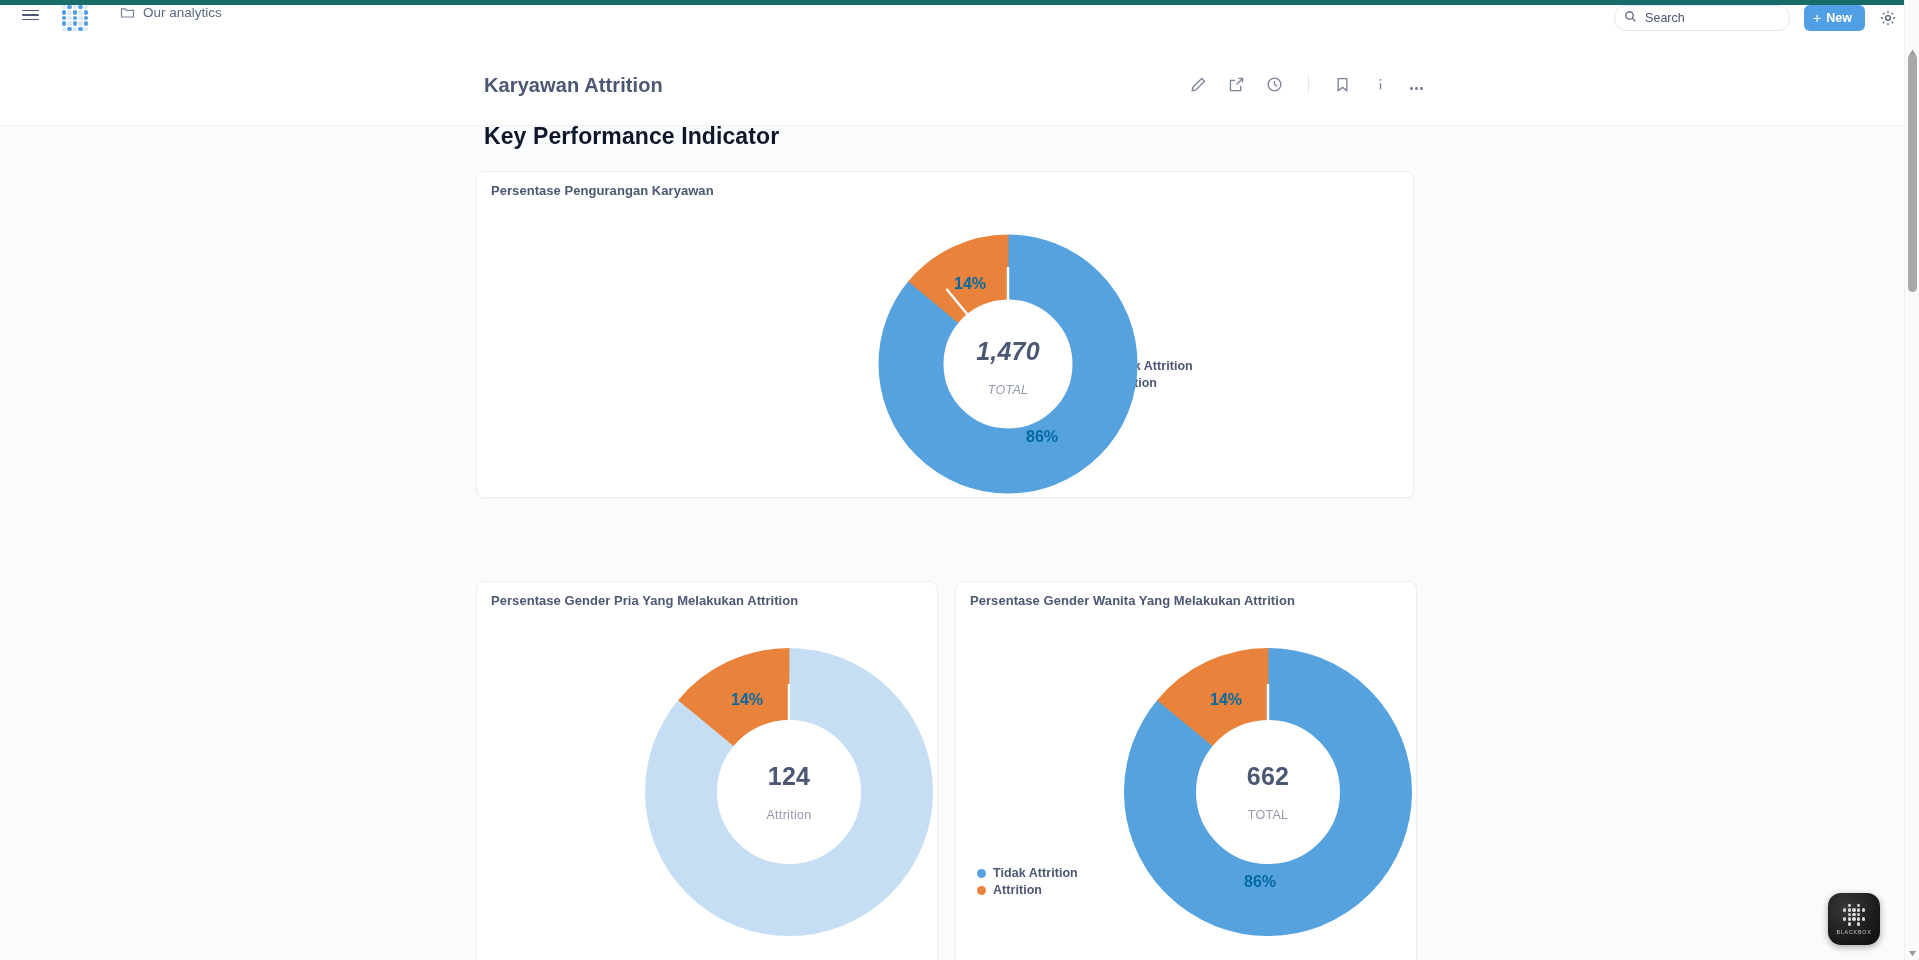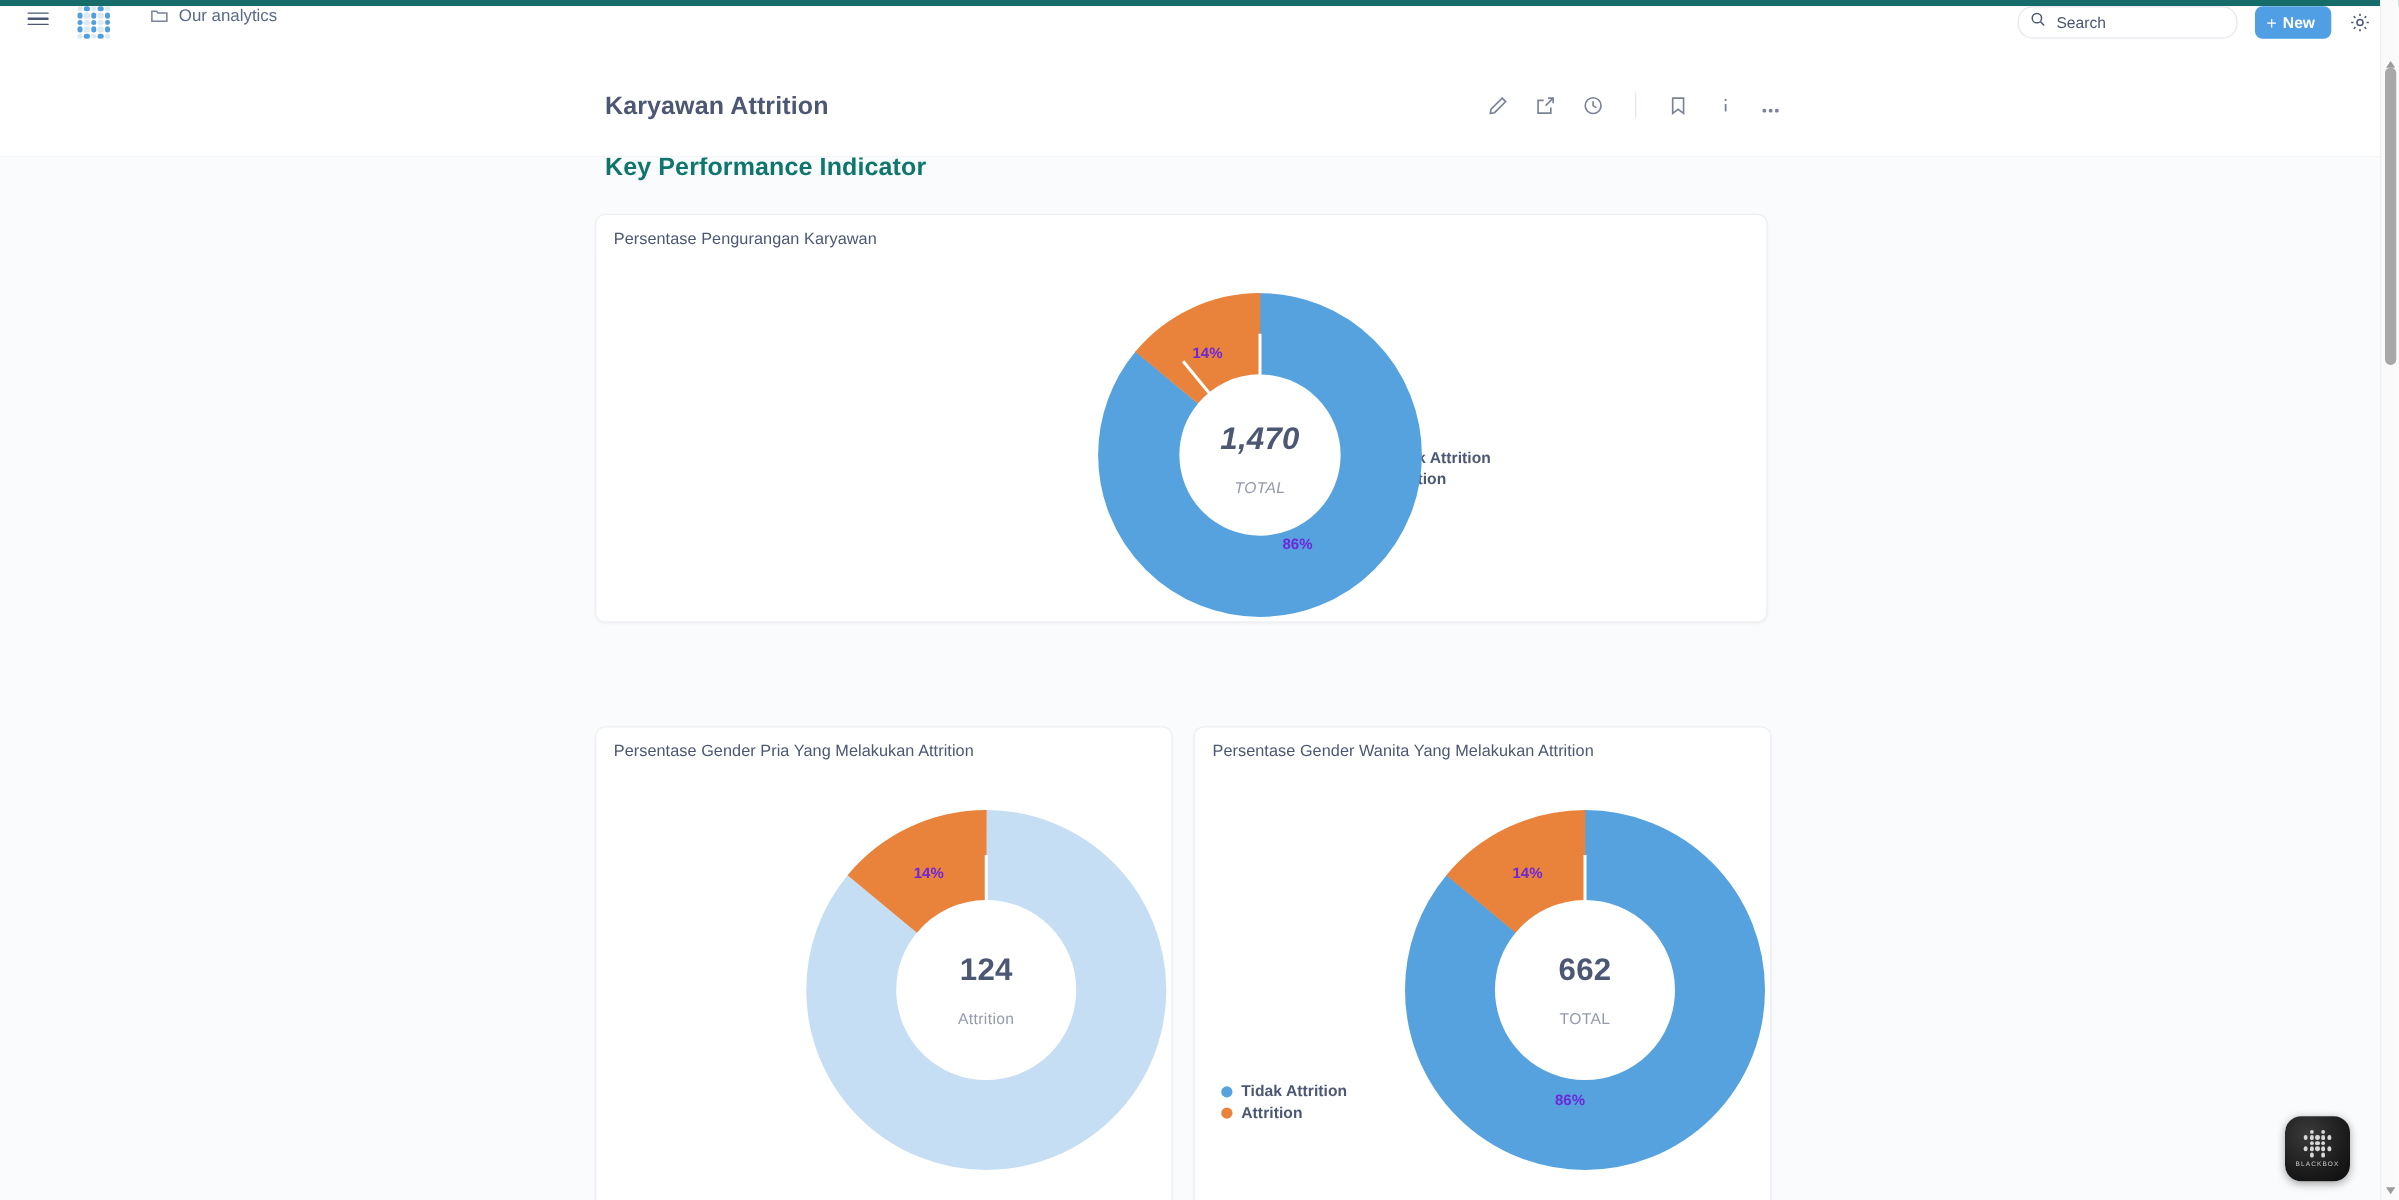--- a/index.html
+++ b/index.html
@@ -132,36 +132,36 @@
   .dash-body {
     position: absolute;
     top: 126px; left: 0;
     width: 1904px; height: 834px;
     background: #F9FBFC;
     overflow: hidden;
   }
 
   .section-title {
     position: absolute;
-    font-size: 20px; font-weight: bold;
-    color: #0f766e; letter-spacing: .1px;
+    font-size: 23px; font-weight: bold;
+    color: #0f172a; letter-spacing: .1px;
   }
 
   .card {
     position: absolute;
     background: #ffffff;
     border: 1px solid #EDF0F3;
     border-radius: 8px;
     box-shadow: 0 1px 2px rgba(0,0,0,.04);
     overflow: hidden;
   }
   .card-title {
     position: absolute;
     left: 14px; top: 11px;
-    font-size: 13px; font-weight: normal;
+    font-size: 13px; font-weight: bold;
     color: #4C5773; letter-spacing: .05px;
     cursor: pointer;
   }
 
   .col-head {
     position: absolute;
     font-size: 17.5px; color: #4C5773;
     text-align: center;
   }
 
@@ -177,21 +177,21 @@
   .legend .lbl {
     font-size: 12.5px; font-weight: bold;
     color: #4C5773; letter-spacing: .05px;
   }
 
   
   .donut { position: absolute; }
   .donut svg { display: block; }
   .slice-lbl {
     position: absolute;
-    font-size: 12px; font-weight: bold; color: #6d28d9;
+    font-size: 16px; font-weight: bold; color: #0369a1;
     pointer-events: none; white-space: nowrap; text-align: center;
   }
   .donut-center {
     position: absolute;
     text-align: center; pointer-events: none;
     left: 0; width: 100%;
   }
   .donut-center .val {
     font-size: 25px; font-weight: bold; color: #4C5773;
     letter-spacing: .2px; line-height: 1;

